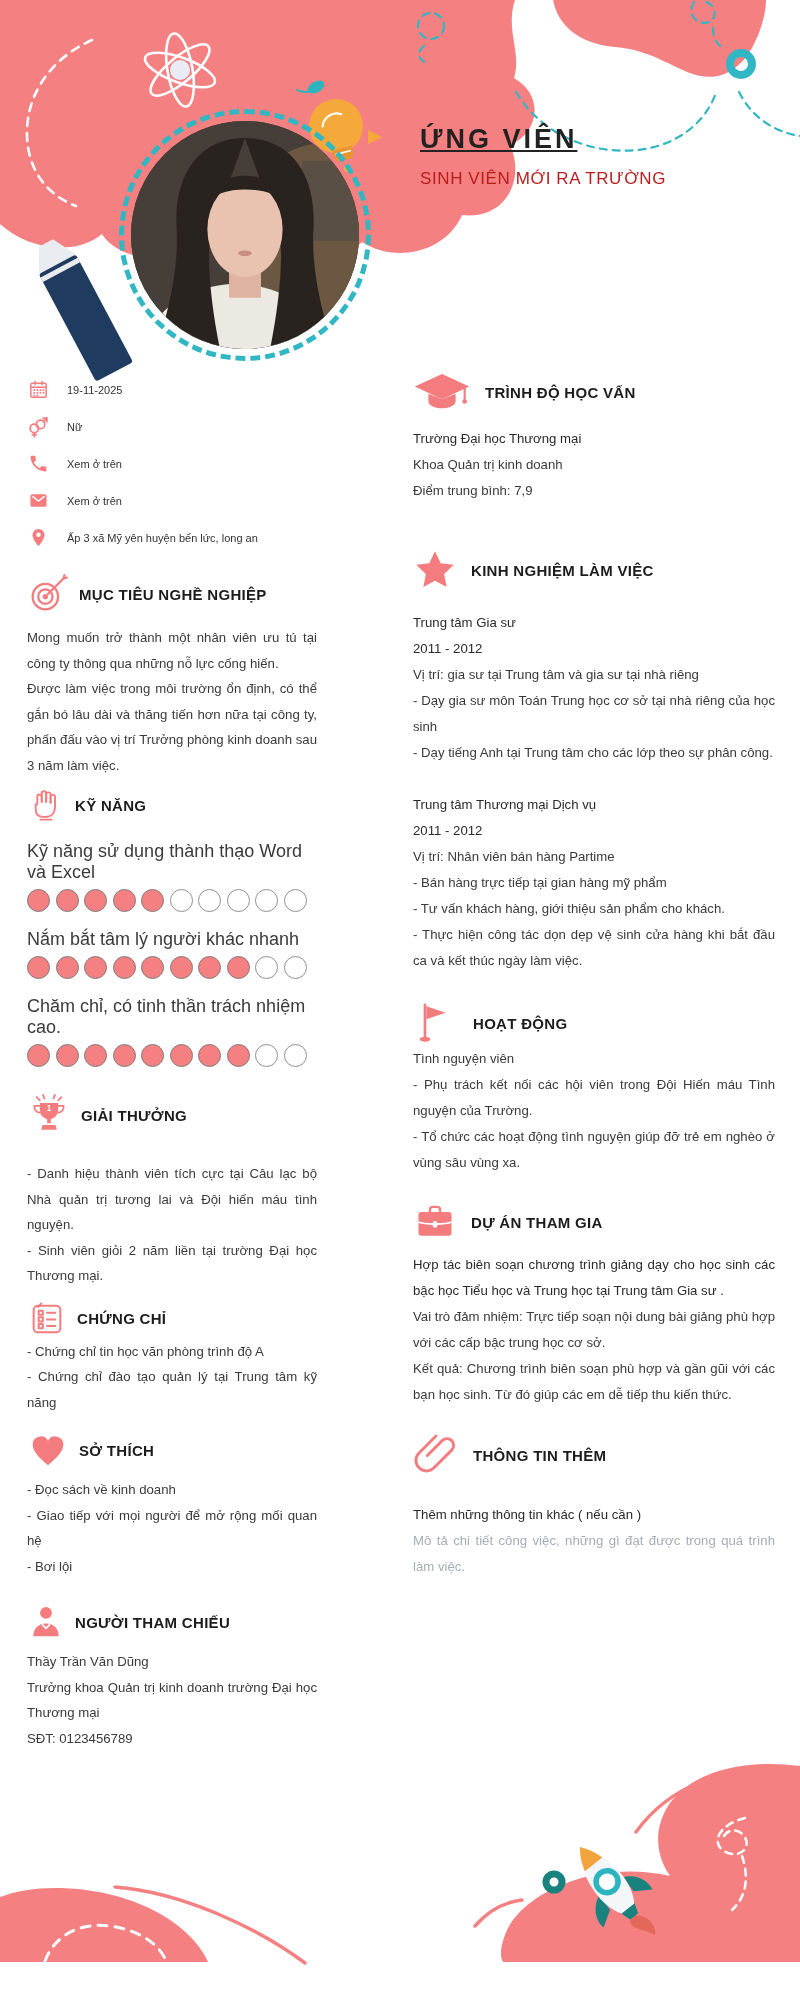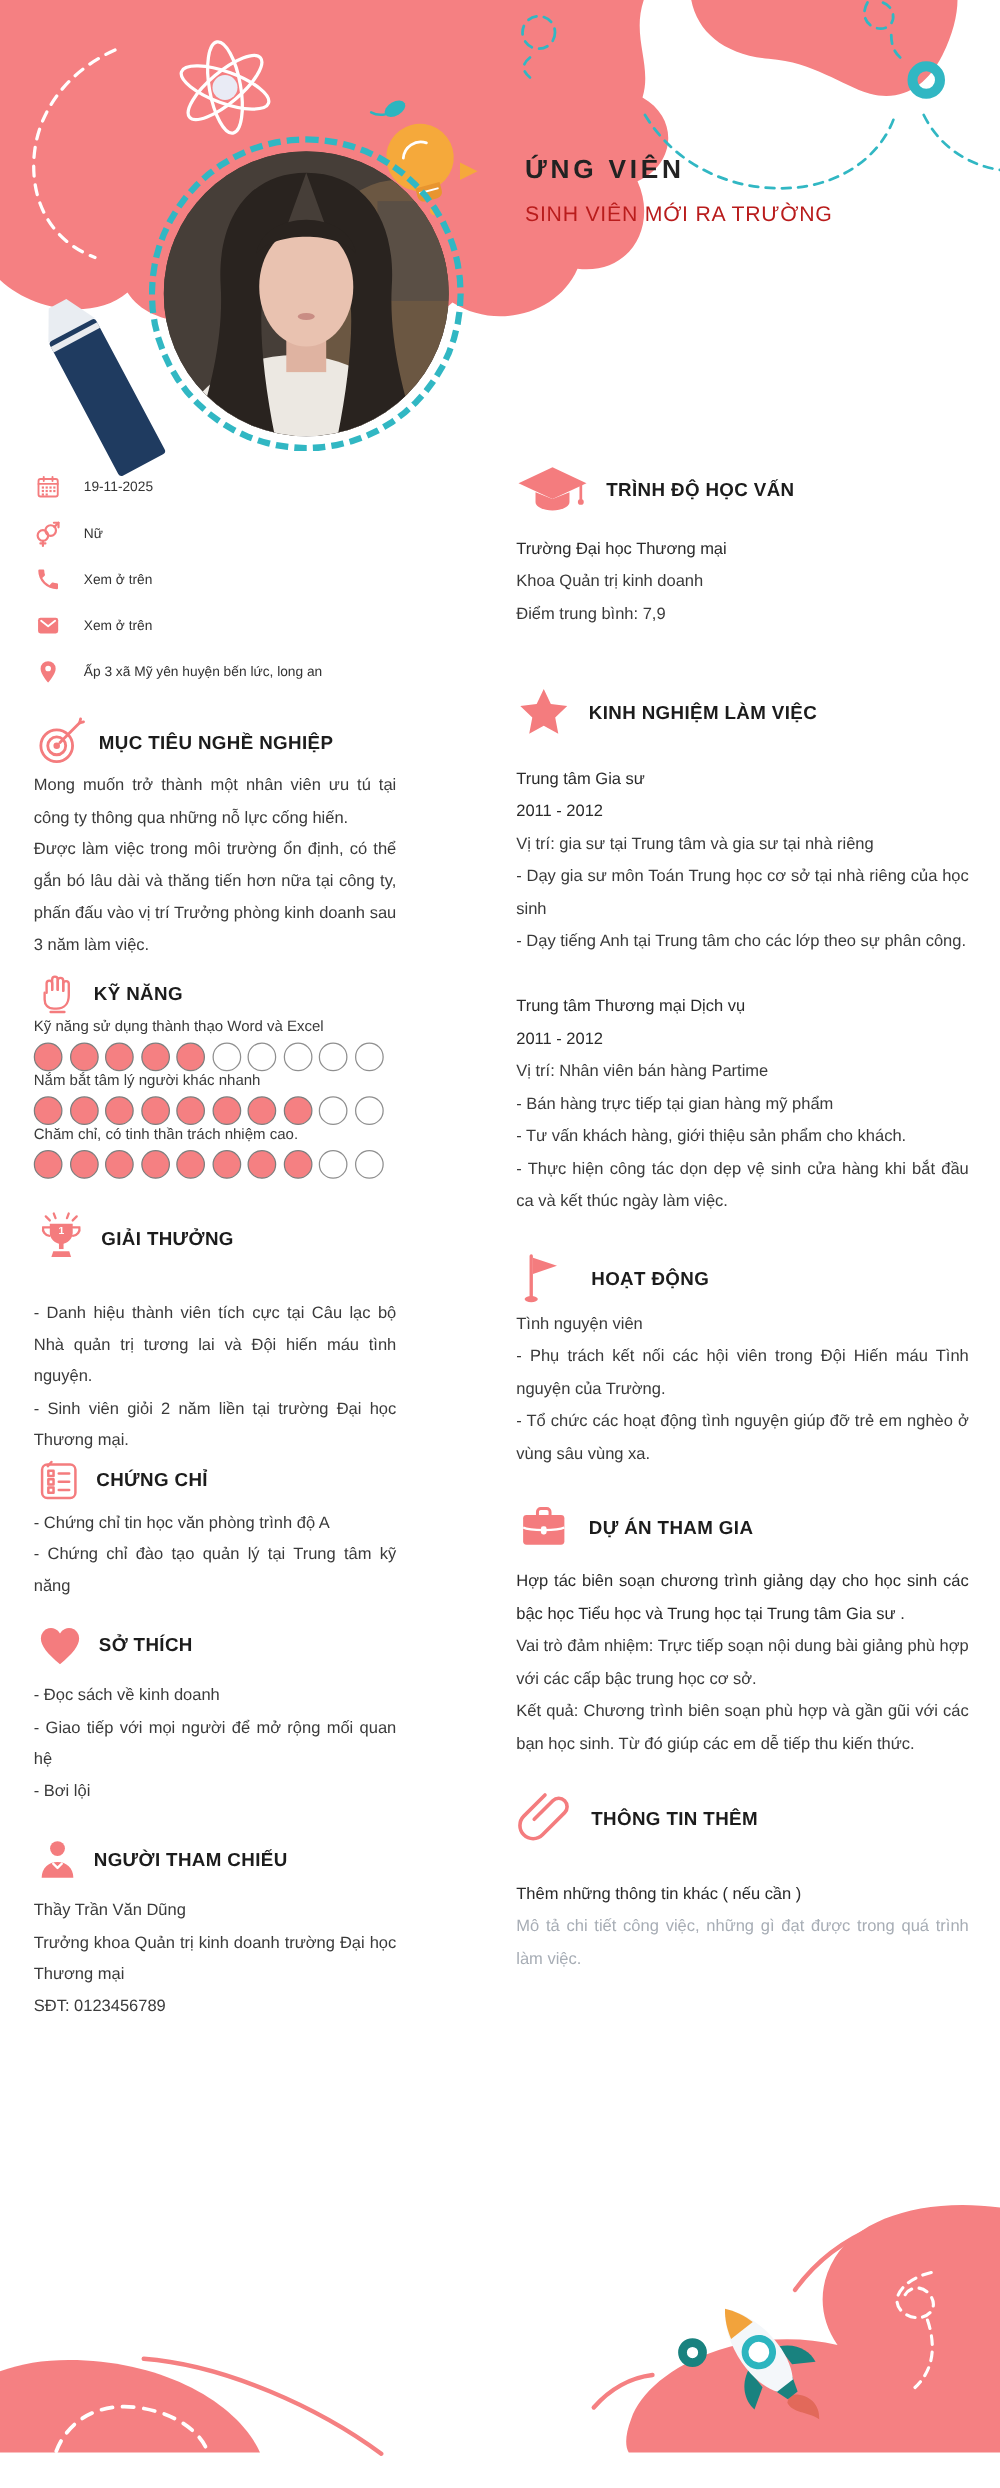--- a/index.html
+++ b/index.html
@@ -17,21 +17,21 @@
   .photo-ring {
     position: absolute; left: 119px; top: 109px; width: 252px; height: 252px;
     border: 5px dashed #31B7C3; border-radius: 50%;
   }
   .photo {
     position: absolute; left: 131px; top: 121px; width: 228px; height: 228px;
     border-radius: 50%; overflow: hidden; background: #433b35;
   }
   .title-block { position: absolute; left: 420px; top: 124px; }
   .title-block h1 {
-    font-size: 21px; font-weight: 700; color: #222; letter-spacing: 3px;
+    font-size: 27px; font-weight: 700; color: #222; letter-spacing: 3px; text-decoration: underline;
   }
   .title-block .subtitle {
     margin-top: 14px; font-size: 17px; color: #b91c1c; letter-spacing: .6px;
   }
 
   .col { position: absolute; }
   .col-left  { left: 27px;  top: 378px; width: 290px; }
   .col-right { left: 413px; top: 372px; width: 362px; }
 
   .crow { display: flex; align-items: center; gap: 18px; min-height: 23px; margin-bottom: 14px; }
@@ -39,25 +39,25 @@
   .ctext { font-size: 11px; color: #333; }
 
   .sec-head { display: flex; align-items: center; gap: 10px; }
   .sec-head .shicon { flex: none; display: flex; }
   .sec-head h2 { font-size: 15px; font-weight: 700; color: #1c1c1c; letter-spacing: .3px; }
   .col-right .sec-head { gap: 14px; }
 
   .body-txt { font-size: 13.2px; line-height: 25.5px; text-align: justify; color: #3a3a3a; }
   .col-right .body-txt { line-height: 26px; }
   .bold-txt { font-weight: 400; color: #2a2a2a; }
-  .gray-txt { color: #a7adb5; }.mt6{margin-top:6px}.mt8{margin-top:8px}.mt10{}
+  .gray-txt { color: #a7adb5; }.mt6{margin-top:6px}.mt8{margin-top:8px}.mt10{margin-top:10px}
   .mt12{margin-top:24px}.mt14{margin-top:14px}.mt18{margin-top:18px}
   .mt24{margin-top:24px}.mt26{margin-top:26px}.mt44{margin-top:44px}
 
-  .skill-label { font-size: 12px; }
+  .skill-label { font-size: 18px; margin-top: 17px; }
   .dots { display: flex; gap: 5.5px; margin-top: 6px; }
   .dot { width: 23px; height: 23px; border-radius: 50%; border: 1.8px solid #8f8f8f; background: #fff; }
   .dot.filled { background: #F58082; border-color: #7d7d7d; }
 </style>
 </head>
 <body>
 
 <div class="page">
 
   <svg class="deco deco-top" width="800" height="440" viewBox="0 0 800 440">

